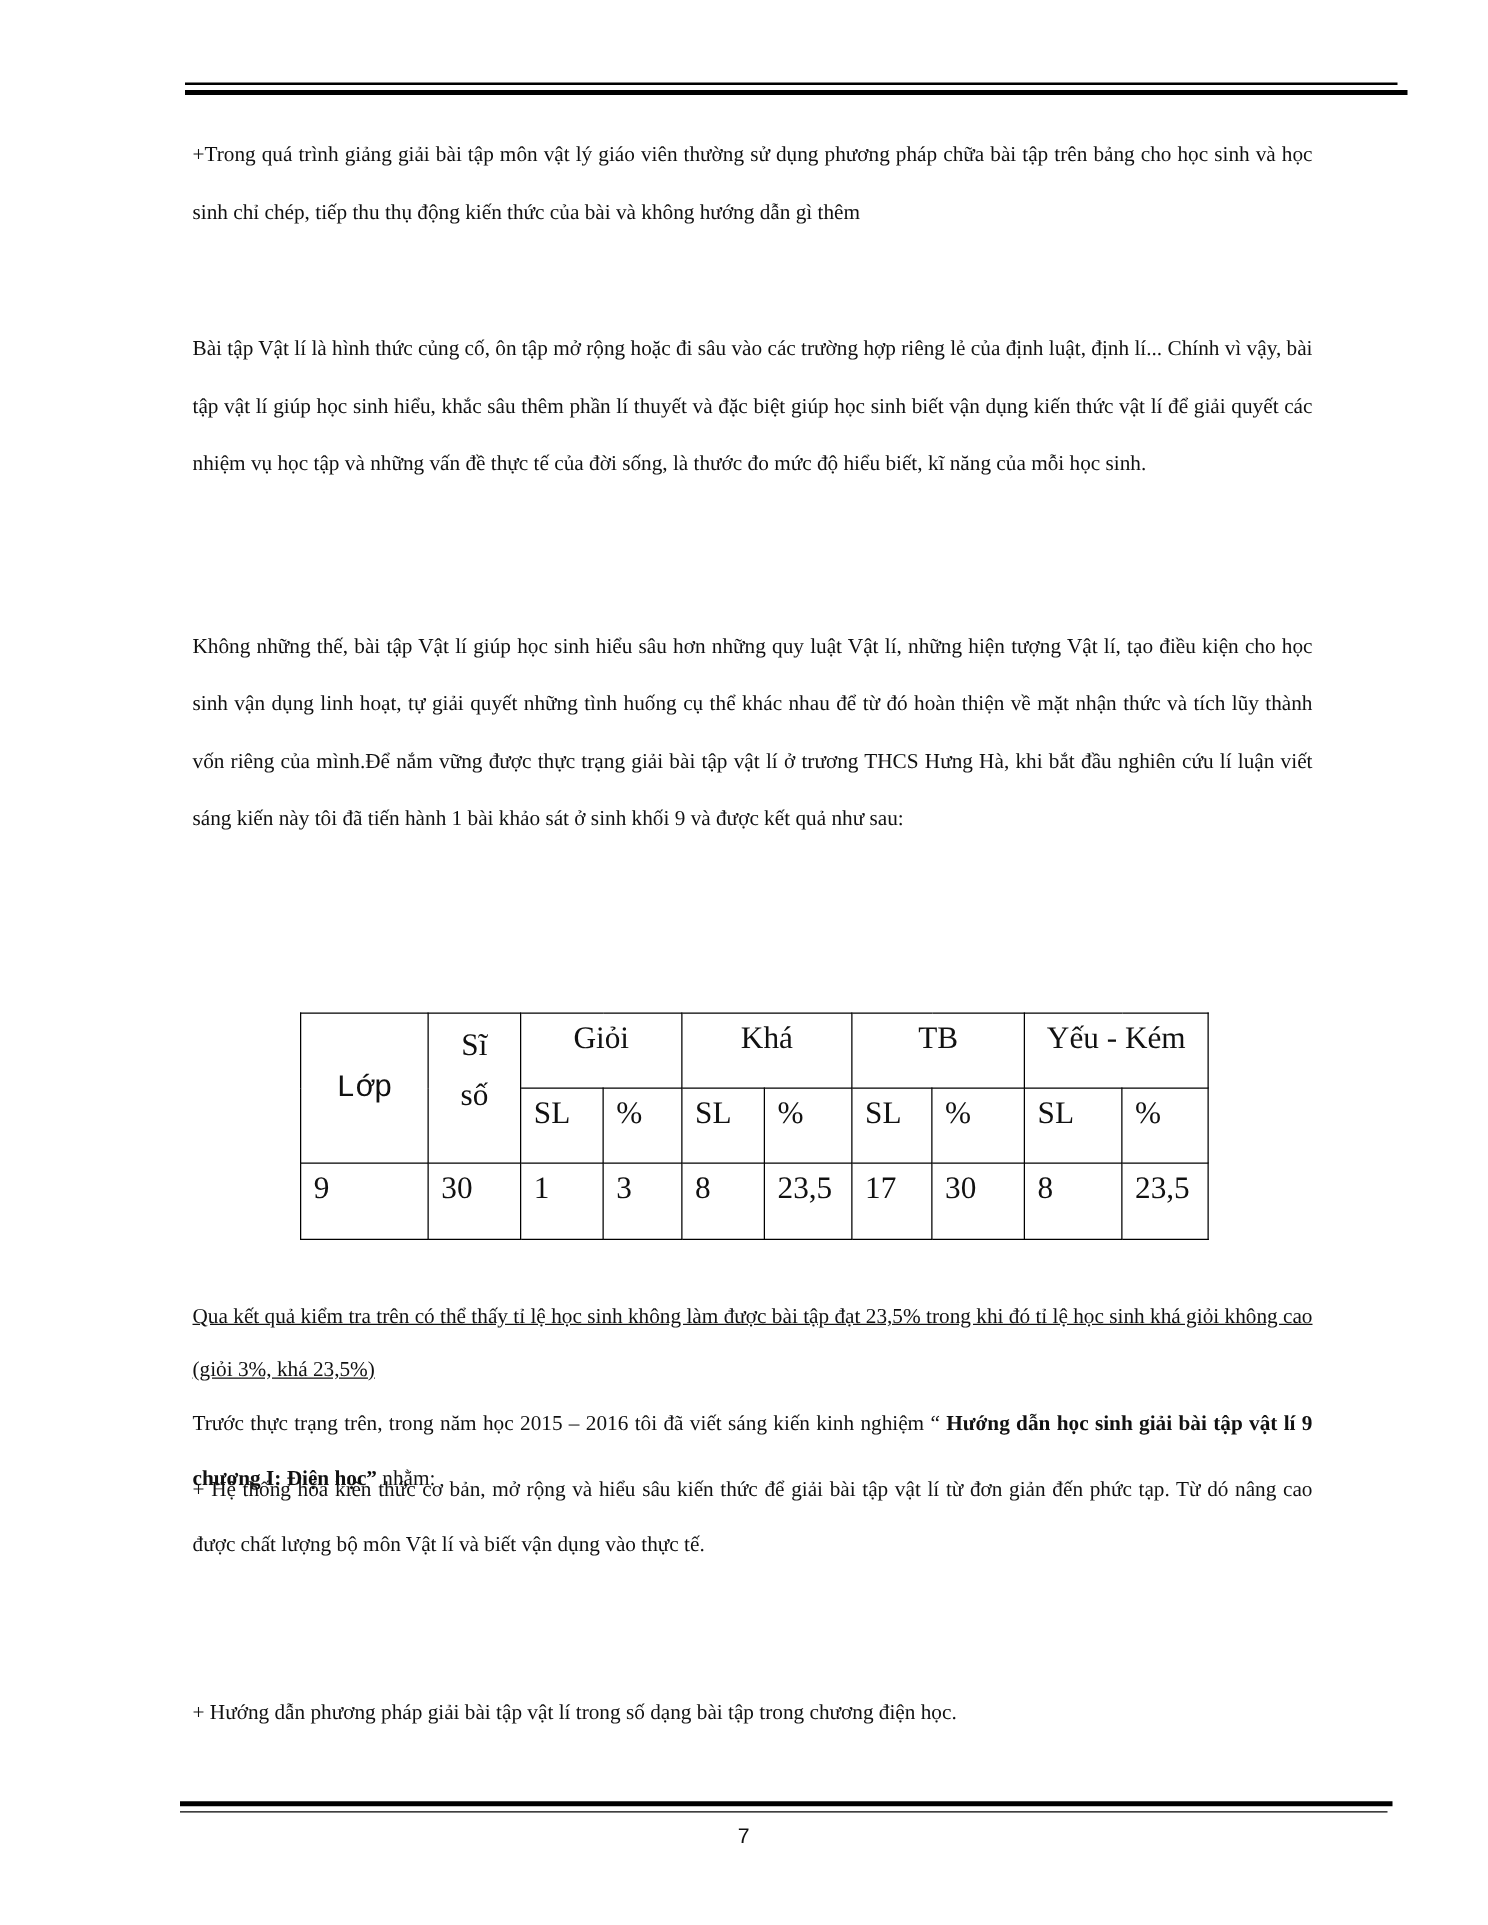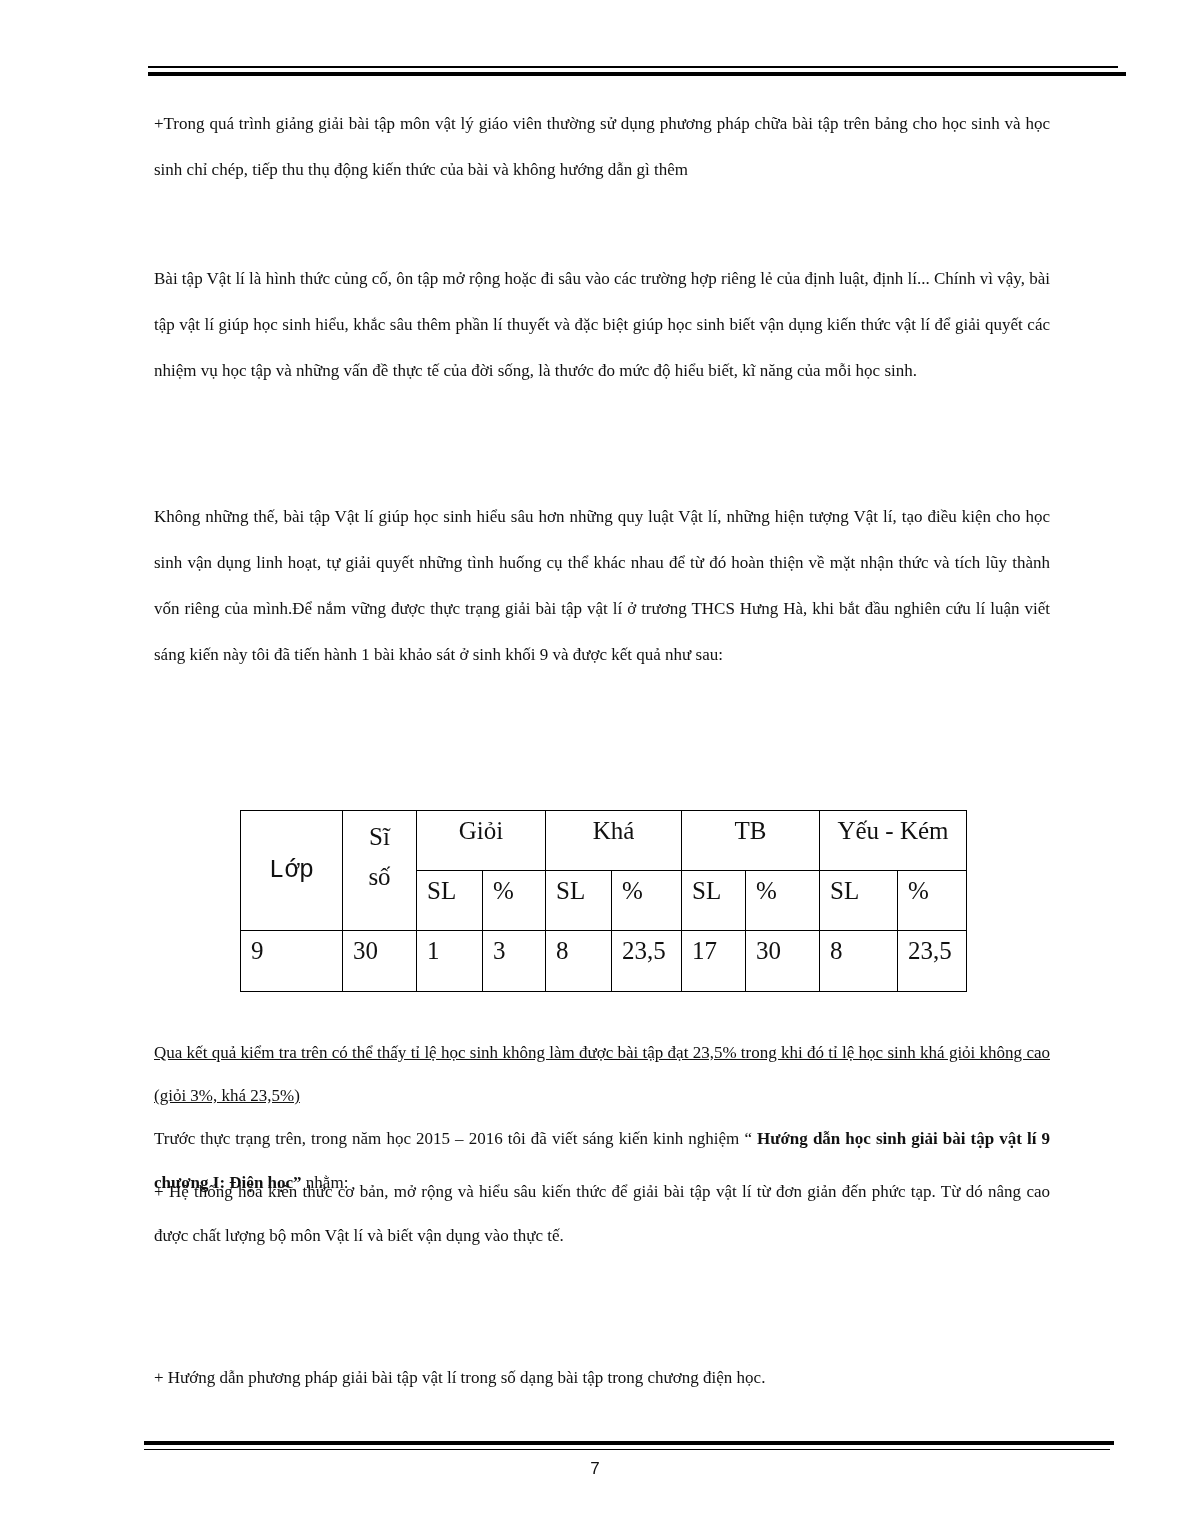--- a/index.html
+++ b/index.html
@@ -13,21 +13,21 @@
               font-family: "Liberation Sans", sans-serif; font-size: 17px; }
   .para { position: absolute; left: 154px; width: 896px; font-size: 17px; line-height: 46px;
           text-align: justify; margin: 0; }
   .para.last-left { text-align-last: left; text-decoration: underline; }
   .p1 { top: 101px; }
   .p2 { top: 256px; }
   .p3 { top: 494px; }
   .p4 { top: 1031px; line-height: 43px; }
   .p5 { top: 1117px; line-height: 44px; }
   .p6 { top: 1170px; line-height: 44px; }
-  .p7 { top: 1354px; line-height: 48px; }
+  .p7 { top: 1354px; line-height: 32px; }
   b { font-weight: bold; }
   table.results { position: absolute; left: 240px; top: 810px; border-collapse: collapse;
                   font-size: 25px; }
   table.results td { border: 1px solid #000; vertical-align: top; padding: 6px 10px 0 10px; box-sizing: border-box; }
   .c-lop { width: 102px; font-family: Liberation Mono, monospace; }
   .c-siso { width: 74px; }
   .c-sl1 { width: 66px; } .c-p1 { width: 63px; }
   .c-sl2 { width: 66px; } .c-p2 { width: 70px; }
   .c-sl3 { width: 64px; } .c-p3 { width: 74px; }
   .c-sl4 { width: 78px; } .c-p4 { width: 69px; }

